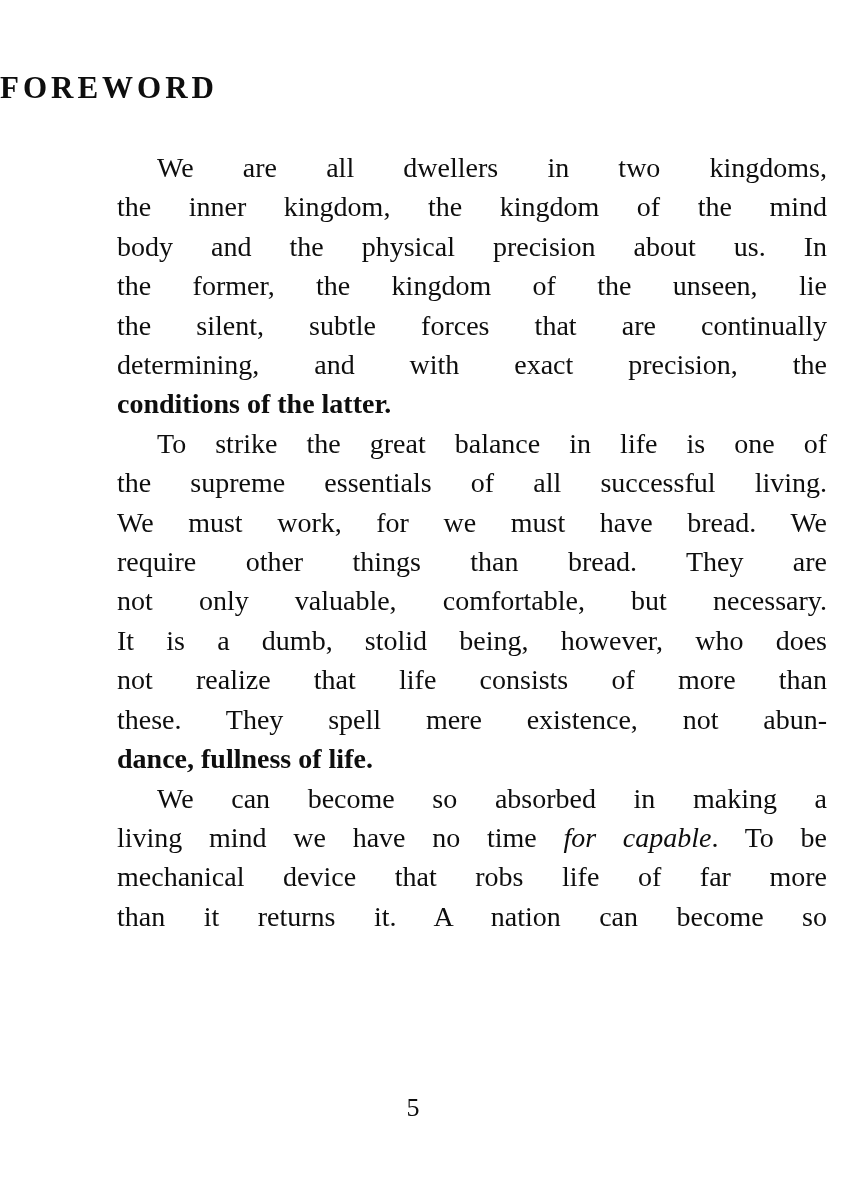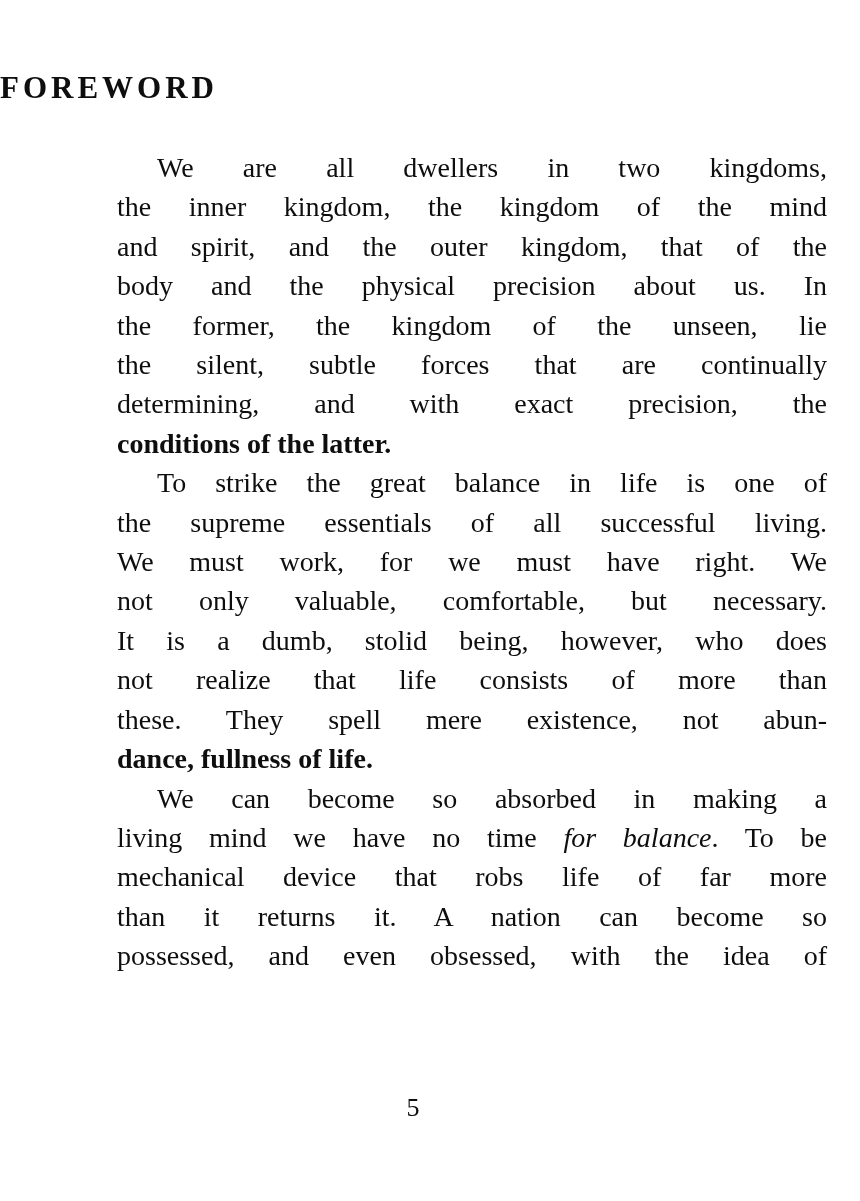--- a/index.html
+++ b/index.html
@@ -72,44 +72,43 @@
 
 <div class="scan-page">
 
   <h1 class="page-title">FOREWORD</h1>
 
   <div class="text-column">
 
     <div class="para">
       <div class="line first">We are all dwellers in two kingdoms,</div>
       <div class="line">the inner kingdom, the kingdom of the mind</div>
-      <div class="line">and spirit, and the outer kingdom, that of the</div>
       <div class="line">body and the physical precision about us.  In</div>
       <div class="line">the former, the kingdom of the unseen, lie</div>
       <div class="line">the silent, subtle forces that are continually</div>
       <div class="line">determining, and with exact precision, the</div>
       <div class="line para-end">conditions of the latter.</div>
     </div>
 
     <div class="para">
       <div class="line first">To strike the great balance in life is one of</div>
       <div class="line">the supreme essentials of all successful living.</div>
-      <div class="line">We must work, for we must have right.  We</div>
+      <div class="line">We must work, for we must have bread.  We</div>
+      <div class="line">require other things than bread.  They are</div>
       <div class="line">not only valuable, comfortable, but necessary.</div>
       <div class="line">It is a dumb, stolid being, however, who does</div>
       <div class="line">not realize that life consists of more than</div>
       <div class="line">these.  They spell mere existence, not abun-</div>
       <div class="line para-end">dance, fullness of life.</div>
     </div>
 
     <div class="para">
       <div class="line first">We can become so absorbed in making a</div>
-      <div class="line"><span>living mind we have no time </span><span class="it">for balance</span><span>. To be</span></div>
+      <div class="line"><span>living mind we have no time </span><span class="it">for capable</span><span>. To be</span></div>
       <div class="line">mechanical device that robs life of far more</div>
       <div class="line">than it returns it.  A nation can become so</div>
-      <div class="line">possessed, and even obsessed, with the idea of</div>
     </div>
 
   </div>
 
   <div class="page-number">5</div>
 
 </div>
 
 </body></html>

